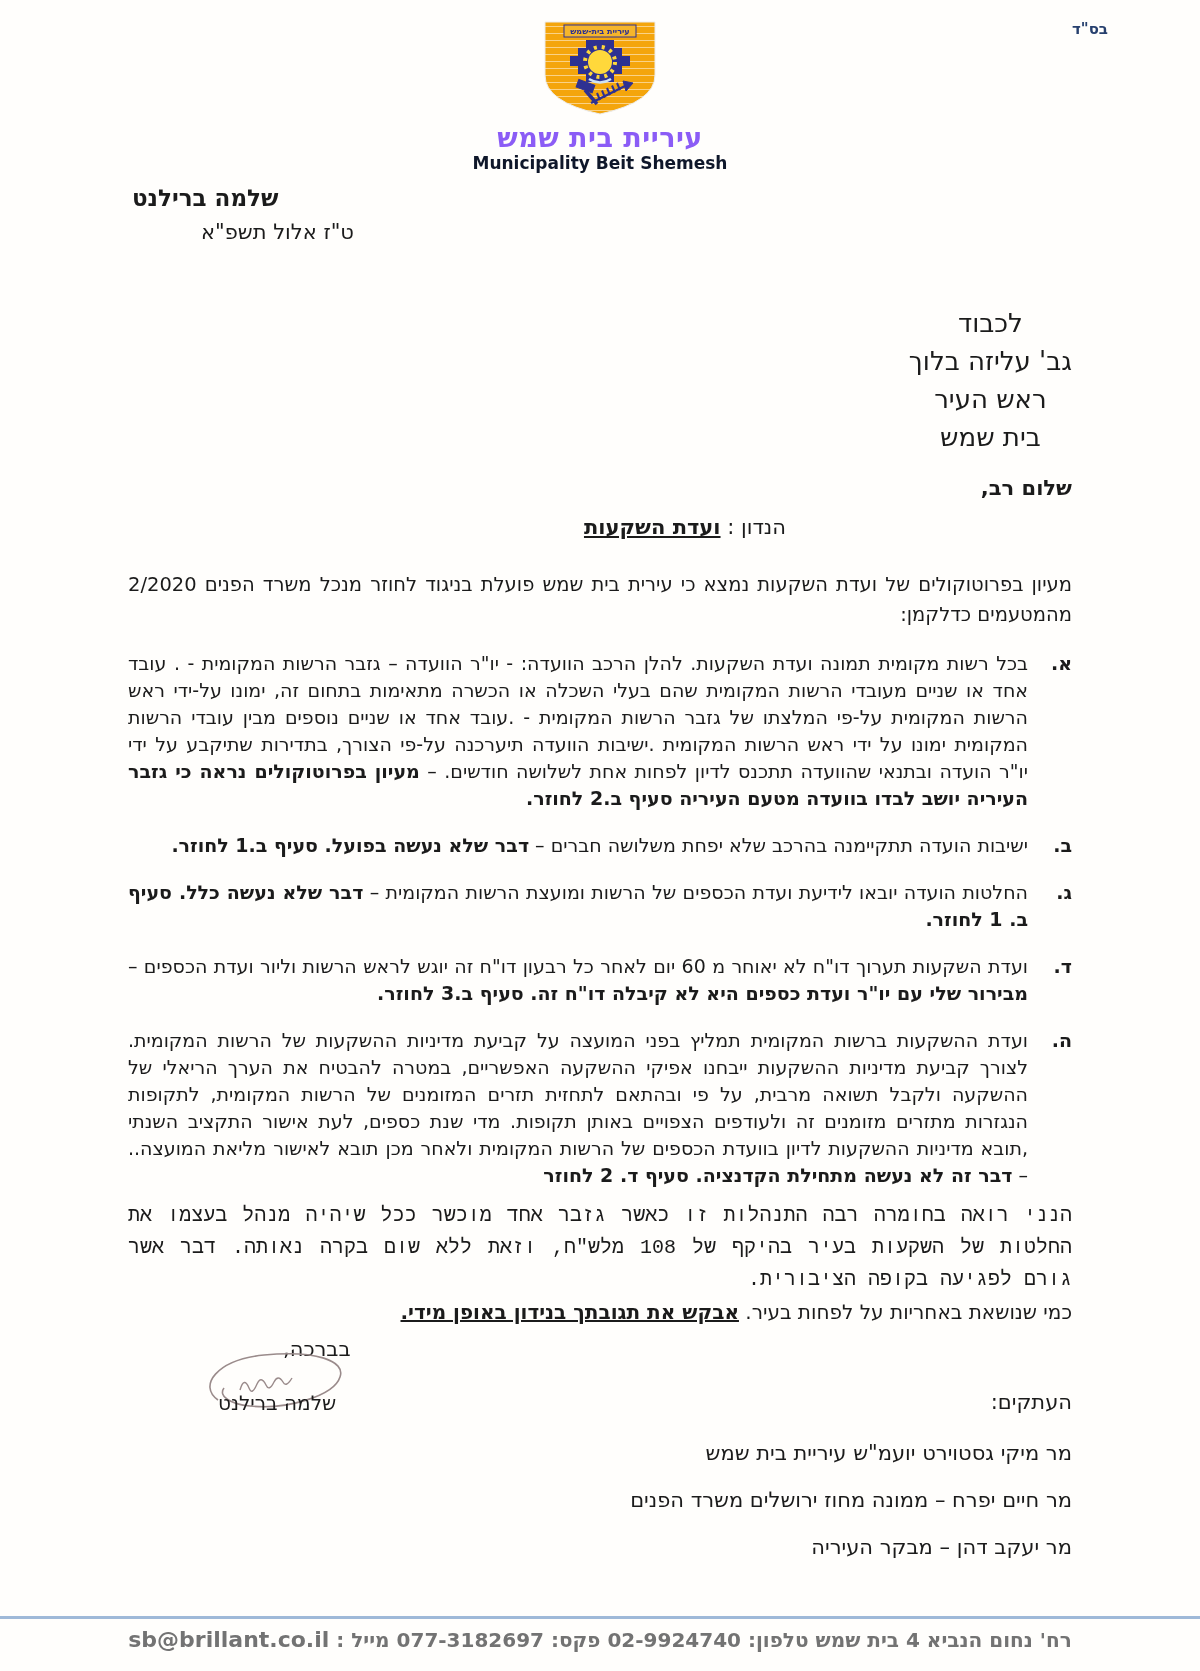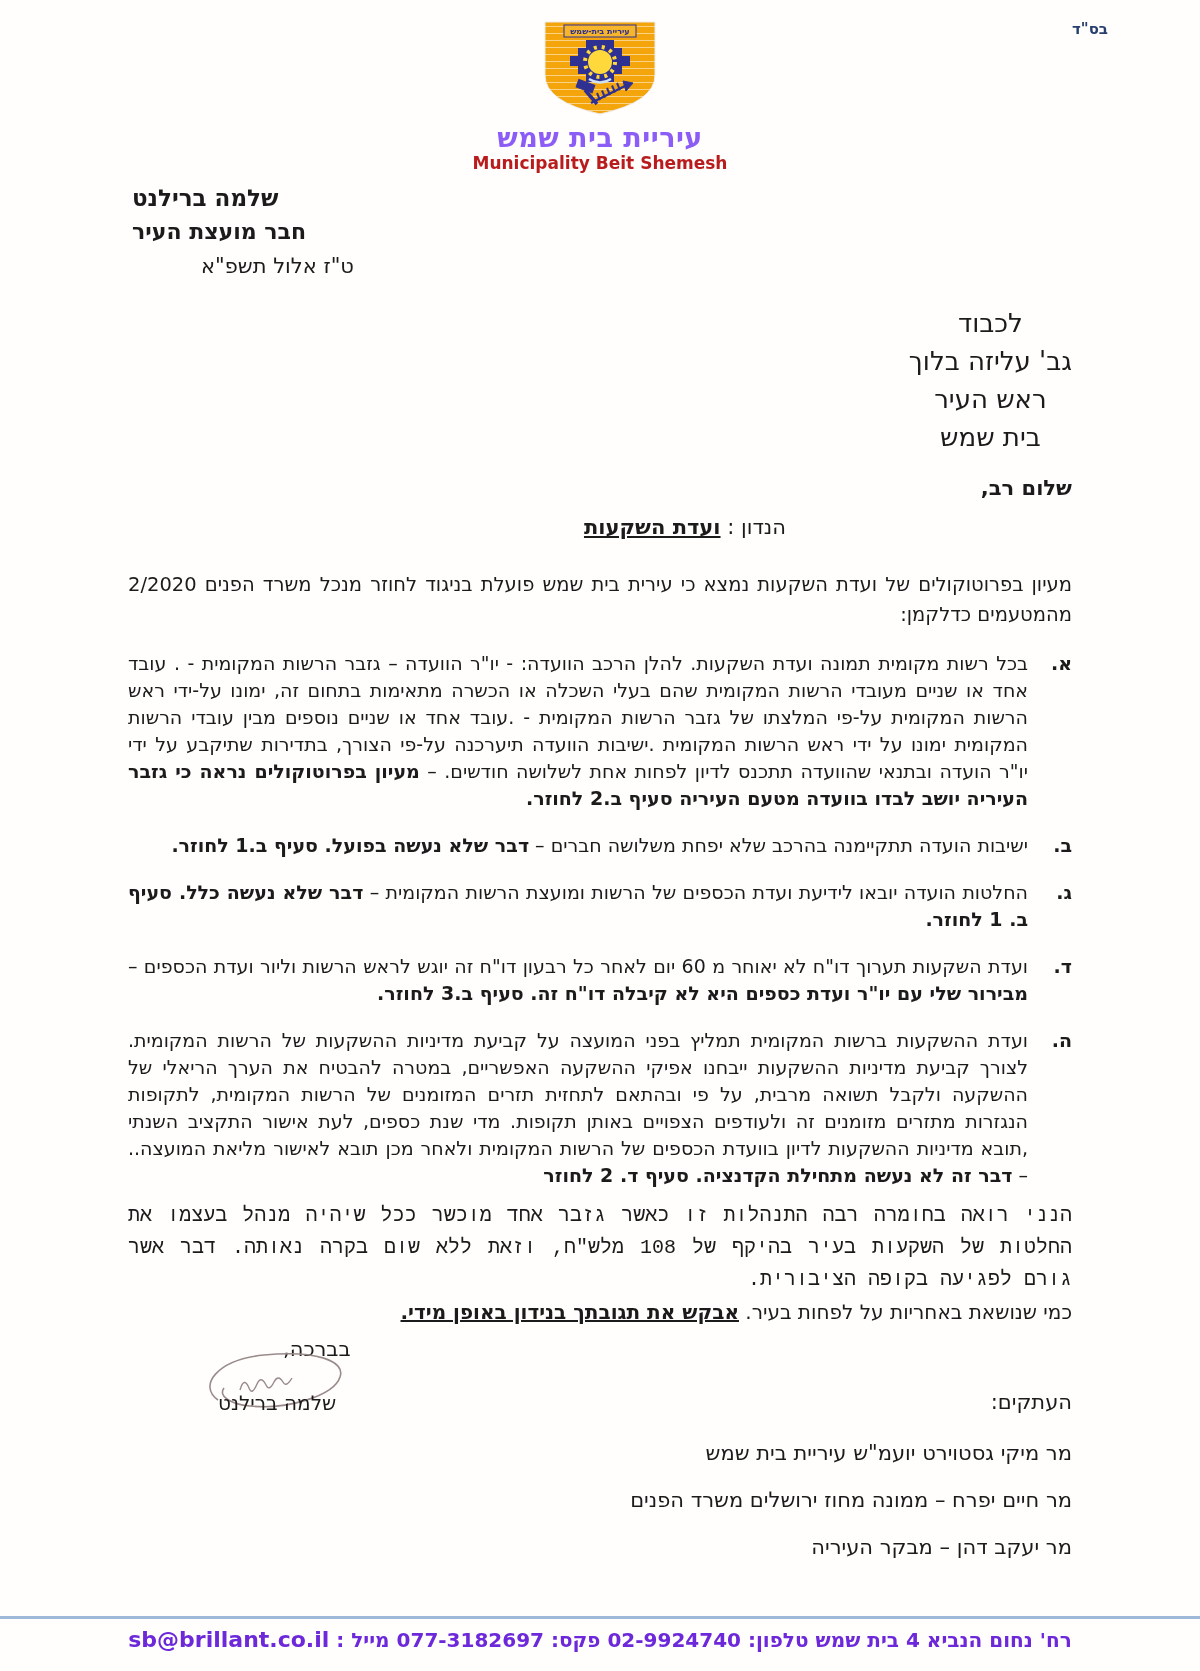--- a/index.html
+++ b/index.html
@@ -8,21 +8,21 @@
     background:#fffefc;color:#1b1b1b;
     font-family:"DejaVu Sans",sans-serif;
   }
   .b{font-weight:bold;}
   .u{text-decoration:underline;}
 
   .besed{position:absolute;top:20px;right:92px;font-size:15px;font-weight:bold;color:#27406e;}
 
   .logo-wrap{position:absolute;top:20px;left:0;width:100%;text-align:center;line-height:1.1;}
   .logo-title{color:#8b5cf6;font-weight:bold;font-size:27px;margin-top:3px;letter-spacing:.5px;}
-  .logo-sub{color:#b91c1c;font-weight:bold;font-size:17px;margin-top:2px;}
+  .logo-sub{color:#0f172a;font-weight:bold;font-size:17px;margin-top:2px;}
 
   .sender{position:absolute;top:181px;left:130px;width:306px;line-height:34px;direction:rtl;}
   .sender .name{font-size:23px;font-weight:bold;text-align:left;padding-left:2px;}
   .sender .role{font-size:22px;font-weight:bold;text-align:left;padding-left:2px;}
   .sender .hdate{font-size:21px;text-align:right;padding-right:82px;}
   .sender .gdate{font-size:21px;text-align:right;padding-right:82px;margin-top:2px;}
 
   .recipient{position:absolute;top:304px;right:128px;direction:rtl;text-align:center;font-size:26px;line-height:38px;}
   .greeting{position:absolute;top:476px;right:128px;direction:rtl;font-size:21px;font-weight:bold;}
 
@@ -40,21 +40,21 @@
   .closing .p1{text-align:justify;font-family:Liberation Mono, monospace;}
 
   .blessing{position:absolute;top:1337px;left:283px;font-size:21px;font-weight:normal;direction:rtl;}
   .sig{position:absolute;top:1348px;left:188px;}
   .sig-name{position:absolute;top:1391px;left:218px;font-size:20px;direction:rtl;}
 
   .copies-label{position:absolute;top:1390px;right:128px;direction:rtl;font-size:21px;}
   .copies{position:absolute;top:1430px;right:128px;direction:rtl;text-align:right;font-size:21px;line-height:47px;}
 
   .footer-line{position:absolute;top:1616px;left:0;width:100%;border-top:3px solid #9fb9d8;}
-  .footer{position:absolute;top:1627px;left:0;width:100%;text-align:center;direction:rtl;font-size:20px;font-weight:bold;color:#6d28d9;}
+  .footer{position:absolute;top:1627px;left:0;width:100%;text-align:center;direction:rtl;font-size:20px;font-weight:bold;color:#737373;}
   .footer .email{font-size:22px;}
 </style>
 </head>
 <body>
 
 <div class="besed">בס"ד</div>
 
 <div class="logo-wrap">
   <svg width="122" height="96" viewBox="0 0 122 96">
     <defs>
@@ -77,21 +77,20 @@
       <path d="M61,80 l-3,-7 M66,77.5 l-3,-7 M71,75 l-3,-7 M76,72.5 l-3,-7 M81,70 l-3,-7" stroke-width="2" fill="none"></path>
       <path d="M84,61 l10,2 l-7,8 Z"></path>
     </g>
   </svg>
   <div class="logo-title">עיריית בית שמש</div>
   <div class="logo-sub">Municipality Beit Shemesh</div>
 </div>
 
 <div class="sender">
   <div class="name">שלמה ברילנט</div>
-  <div class="role">חבר מועצת העיר</div>
   <div class="hdate">ט"ז אלול תשפ"א</div>
 </div>
 
 <div class="recipient">
 
 <div>לכבוד</div>
     <div>גב' עליזה בלוך</div>
     <div>ראש העיר</div>
     <div>בית שמש</div>
   </div>

